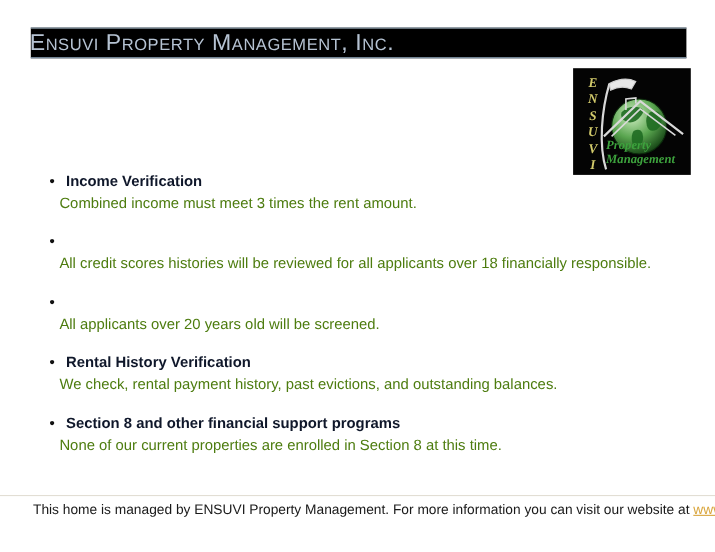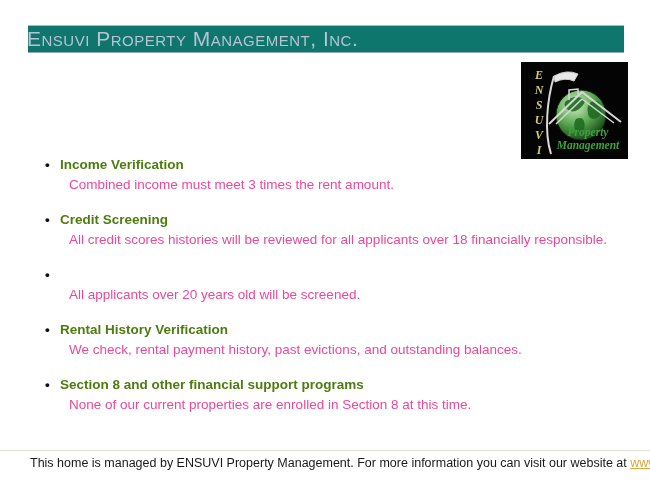--- a/index.html
+++ b/index.html
@@ -5,21 +5,21 @@
   html,body { margin:0; padding:0; background:#ffffff; }
   .page {
     position:relative; width:650px; height:502px; background:#ffffff;
     font-family:"Liberation Sans", sans-serif; overflow:hidden;
     outline:1px solid #ececec;
   }
 
   
   .banner {
     position:absolute; left:28px; top:25px; width:596px; height:28px;
-    background:#0f766e; box-sizing:border-box;
+    background:#000000; box-sizing:border-box;
     border-top:1px solid #a7bbcb; border-bottom:1px solid #8ea5b9;
   }
   .company {
     position:absolute; left:-1px; top:0; height:26px; line-height:26px;
     font-variant:small-caps; font-size:21px; letter-spacing:0.5px;
     color:#b6c3d3; white-space:nowrap;
   }
   .banner-title {
     position:absolute; left:206px; top:0; height:26px; line-height:26px;
     font-weight:bold; font-size:15px; letter-spacing:0.3px; color:#ffffff;
@@ -32,36 +32,36 @@
     position:absolute; left:521px; top:62px; width:107px; height:97px;
     background:#040404;
   }
   .logo-letter {
     position:absolute; left:11px; width:14px; text-align:center;
     color:#d2ca6b; font-family:"Liberation Serif", serif;
     font-style:italic; font-weight:bold; font-size:12px; line-height:12px;
   }
   .logo svg.deco { position:absolute; left:0; top:0; }
   .logo-caption {
-    position:absolute; left:30px; top:64px; width:74px; text-align:center;
+    position:absolute; left:30px; top:64px; width:74px; text-align:left;
     color:#3da23d; font-family:"Liberation Serif", serif;
     font-style:italic; font-weight:bold; font-size:11.5px; line-height:13px;
     white-space:nowrap;
   }
 
   
   .bullets { position:absolute; left:45px; top:155px; width:575px; }
   .bullet-item { margin-bottom:15px; }
   .b-row { display:flex; }
   .bullet-dot {
     width:15px; flex:0 0 15px; font-size:13.5px; line-height:20px;
     font-weight:bold; color:#111111;
   }
-  .b-title { font-weight:bold; font-size:13.5px; line-height:20px; color:#4d7c0f; }
-  .b-desc  { margin-left:24px; font-size:13.5px; line-height:20px; color:#ec4899; }
+  .b-title { font-weight:bold; font-size:13.5px; line-height:20px; color:#0f172a; }
+  .b-desc  { margin-left:9px; font-size:13.5px; line-height:20px; color:#4d7c0f; }
 
   
   .divider { position:absolute; left:0; top:450px; width:650px; height:1px; background:#e2ded4; }
   .footer  { position:absolute; left:30px; top:454px; font-size:12.5px; line-height:18px; color:#191919; white-space:nowrap; }
   .footer a { color:#d9a53c; text-decoration:underline; cursor:pointer; }
 </style>
 </head>
 <body>
 
 <div class="page">
@@ -114,21 +114,20 @@
       <div class="b-row">
         <span class="bullet-dot">•</span>
         <span class="b-title">Income Verification</span>
       </div>
       <div class="b-desc">Combined income must meet 3 times the rent amount.</div>
     </div>
 
     <div class="bullet-item">
       <div class="b-row">
         <span class="bullet-dot">•</span>
-        <span class="b-title">Credit Screening</span>
       </div>
       <div class="b-desc">All credit scores histories will be reviewed for all applicants over 18 financially responsible.</div>
     </div>
 
     <div class="bullet-item">
       <div class="b-row">
         <span class="bullet-dot">•</span>
       </div>
       <div class="b-desc">All applicants over 20 years old will be screened.</div>
     </div>

